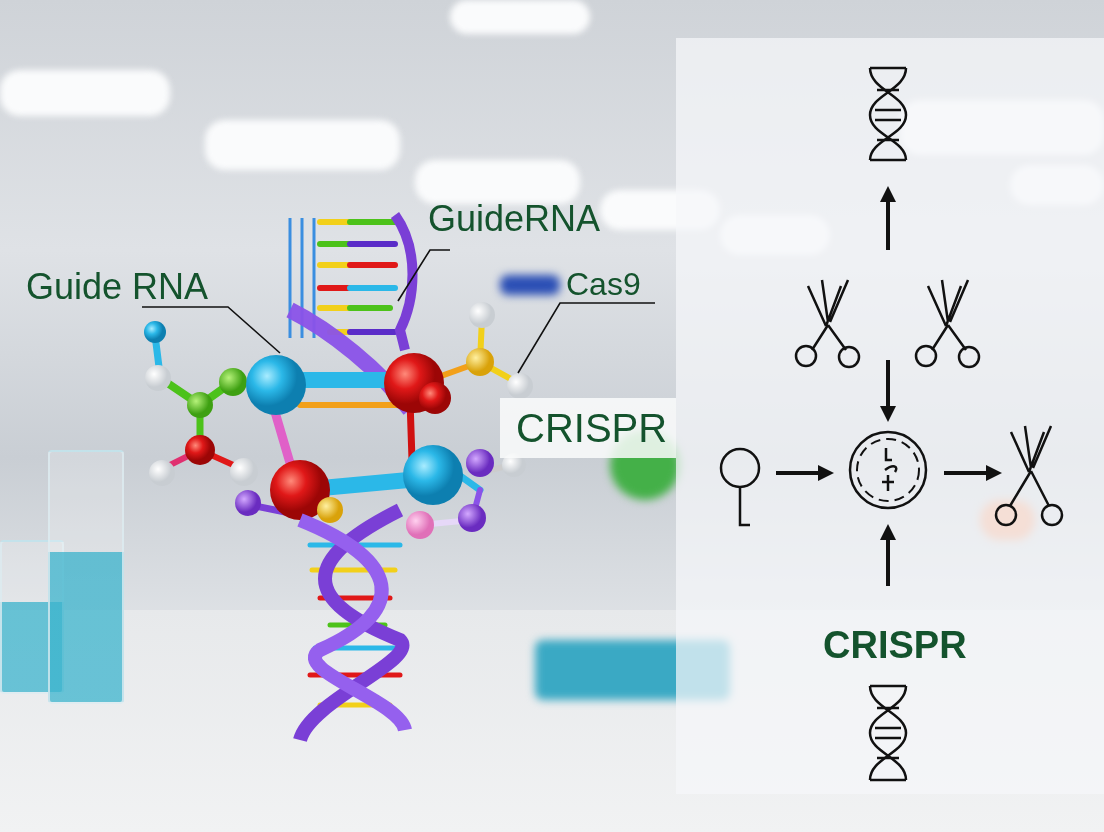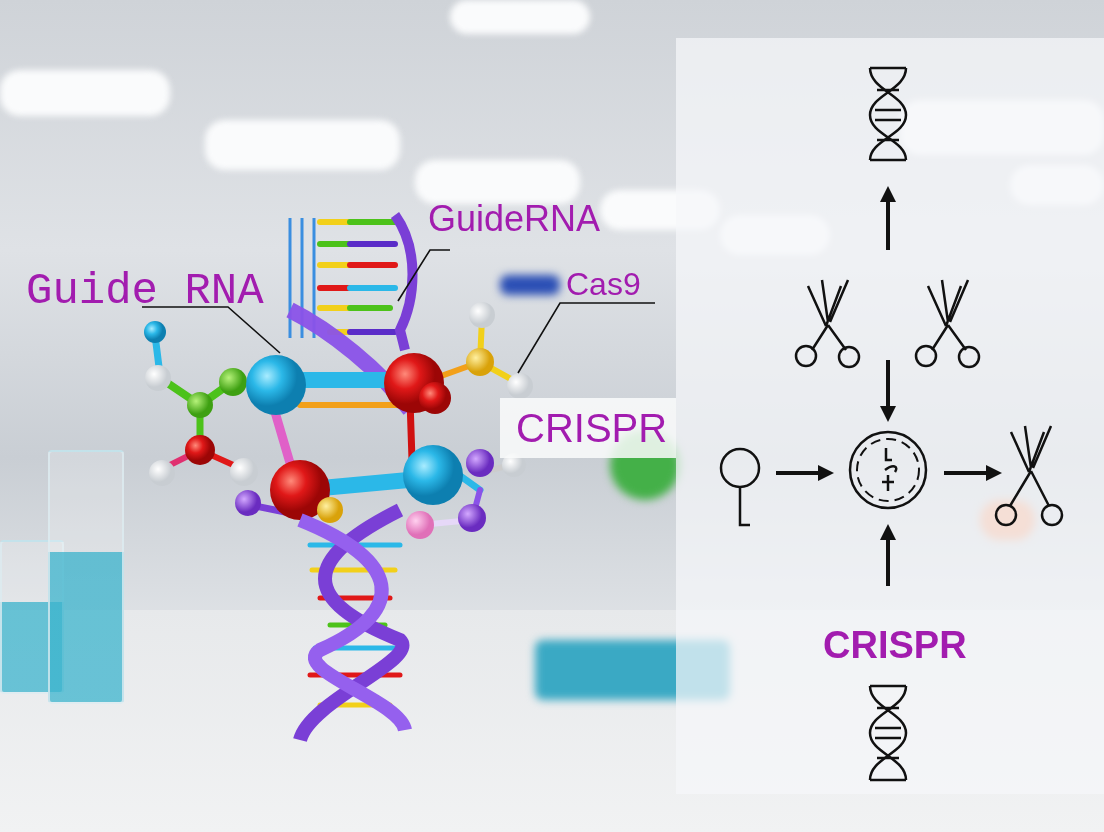--- a/index.html
+++ b/index.html
@@ -3,21 +3,21 @@
 <meta charset="utf-8">
 <style>
   html,body{margin:0;padding:0;}
   body{width:1104px;height:832px;overflow:hidden;position:relative;font-family:"DejaVu Sans",sans-serif;
     background:linear-gradient(180deg,#cfd3d8 0%,#dfe2e6 30%,#c9ced4 55%,#e4e7ea 80%,#eceef0 100%);}
   .lights span{position:absolute;background:#fafbfc;border-radius:20px;filter:blur(3px);}
   .bench{position:absolute;left:0;top:610px;width:1104px;height:222px;background:linear-gradient(180deg,#e7e9eb,#f1f2f3);}
   .beaker{position:absolute;border:2px solid rgba(220,235,240,.8);border-radius:4px;background:linear-gradient(180deg,rgba(255,255,255,.2) 40%,rgba(60,180,205,.75) 40%);}
   .blob{position:absolute;border-radius:8px;filter:blur(4px);}
   .panel{position:absolute;left:676px;top:38px;width:428px;height:756px;background:rgba(245,247,249,.72);}
-  .label{position:absolute;color:#a21caf;font-family:"Liberation Sans",sans-serif;}
+  .label{position:absolute;color:#14532d;font-family:"Liberation Sans",sans-serif;}
   .crispr-box{position:absolute;left:500px;top:398px;width:176px;height:60px;background:rgba(250,251,252,.85);}
   svg{position:absolute;left:0;top:0;}
 </style>
 </head>
 <body>
 
 <div class="lights">
   <span style="left:0;top:70px;width:170px;height:46px;"></span>
   <span style="left:205px;top:120px;width:195px;height:50px;"></span>
   <span style="left:415px;top:160px;width:165px;height:44px;"></span>
@@ -210,17 +210,17 @@
     <line x1="776" y1="473" x2="820" y2="473"></line>
       <polygon points="818,465 818,481 834,473" stroke="none"></polygon>
     <line x1="944" y1="473" x2="988" y2="473"></line>
       <polygon points="986,465 986,481 1002,473" stroke="none"></polygon>
     <line x1="888" y1="586" x2="888" y2="538"></line>
       <polygon points="880,540 896,540 888,524" stroke="none"></polygon>
   </g>
 </svg>
 
 <div class="crispr-box"></div>
-<div class="label" style="left:26px;top:266px;font-size:44px;font-family:Liberation Mono, monospace;">Guide RNA</div>
+<div class="label" style="left:26px;top:266px;font-size:36px;">Guide RNA</div>
 <div class="label" style="left:428px;top:198px;font-size:36px;">GuideRNA</div>
 <div class="label" style="left:566px;top:266px;font-size:32px;">Cas9</div>
 <div class="label" style="left:516px;top:406px;font-size:40px;">CRISPR</div>
 <div class="label" style="left:823px;top:624px;font-size:38px;font-weight:bold;">CRISPR</div>
 
 </body></html>

